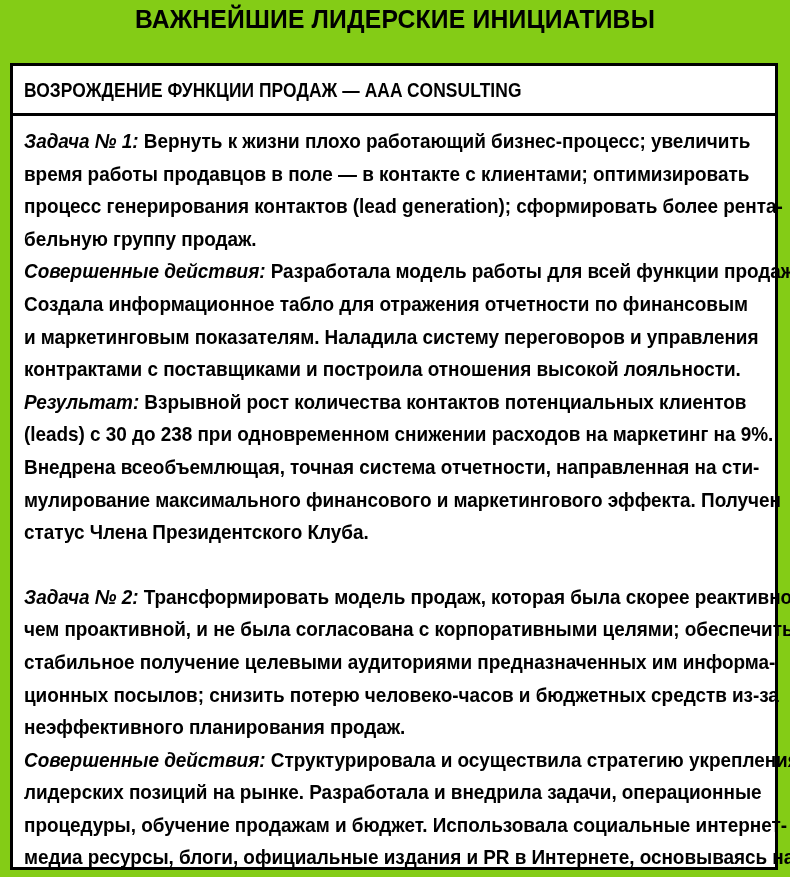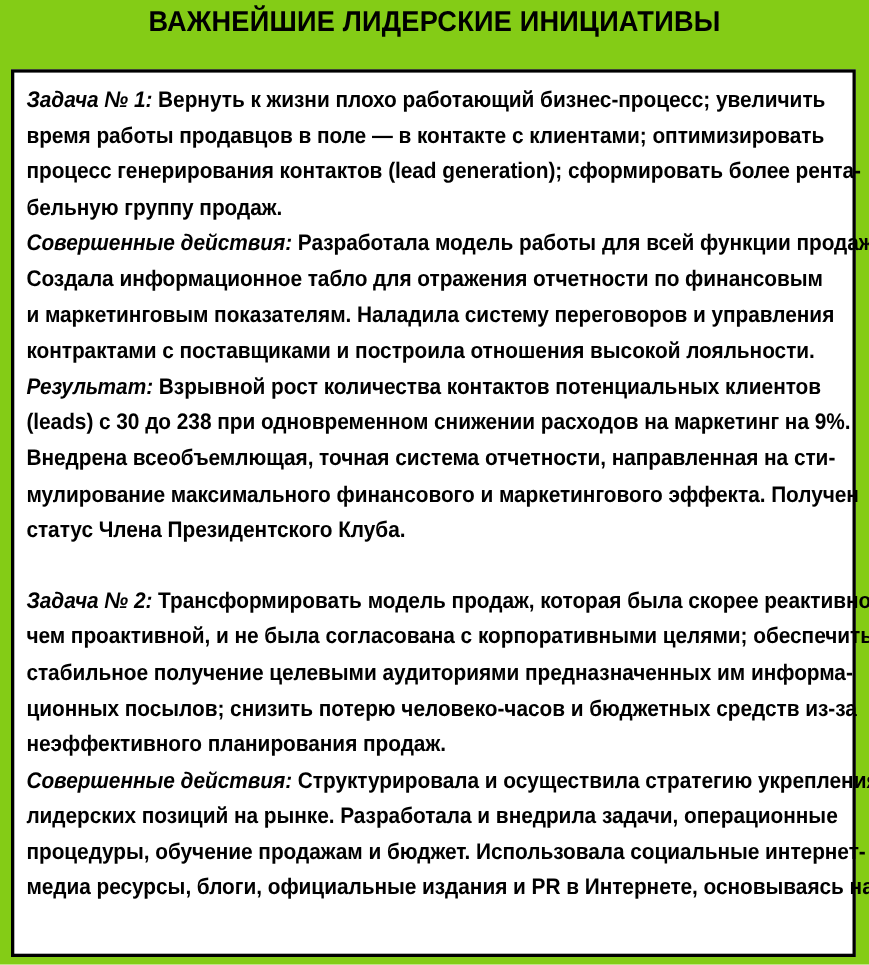--- a/index.html
+++ b/index.html
@@ -102,20 +102,23 @@
 </style>
 </head>
 <body>
 
 <div class="page">
 
   <div class="page-title">ВАЖНЕЙШИЕ ЛИДЕРСКИЕ ИНИЦИАТИВЫ</div>
 
   <div class="box">
 
+    <div class="box-header">
+      <div class="box-header-text">ВОЗРОЖДЕНИЕ ФУНКЦИИ ПРОДАЖ — AAA CONSULTING</div>
+    </div>
 
     <div class="box-body">
         <div class="block">
           <div class="para">
             <div class="line"><span class="lead">Задача № 1:</span><span> Вернуть к жизни плохо работающий бизнес-процесс; увеличить</span></div>
             <div class="line"><span>время работы продавцов в поле — в контакте с клиентами; оптимизировать</span></div>
             <div class="line"><span>процесс генерирования контактов (lead generation); сформировать более рента-</span></div>
             <div class="line"><span>бельную группу продаж.</span></div>
           </div>
           <div class="para">

